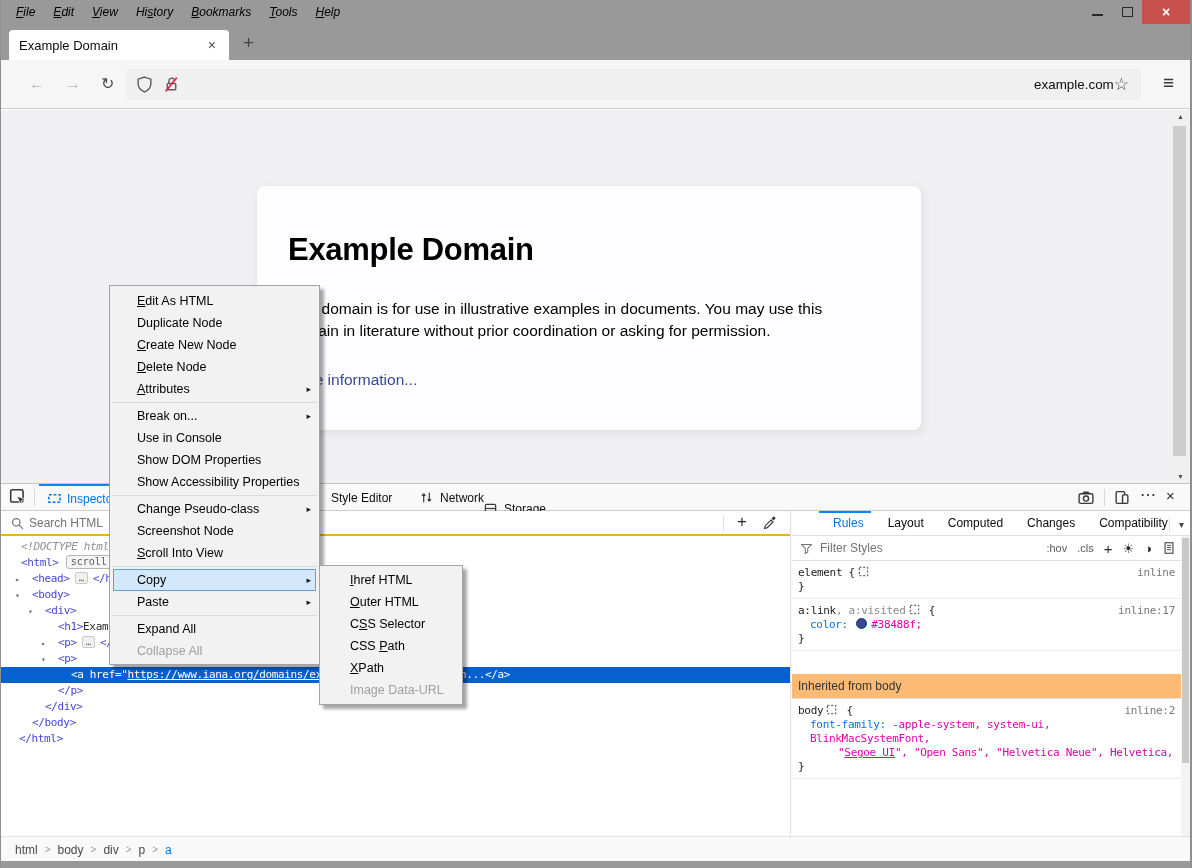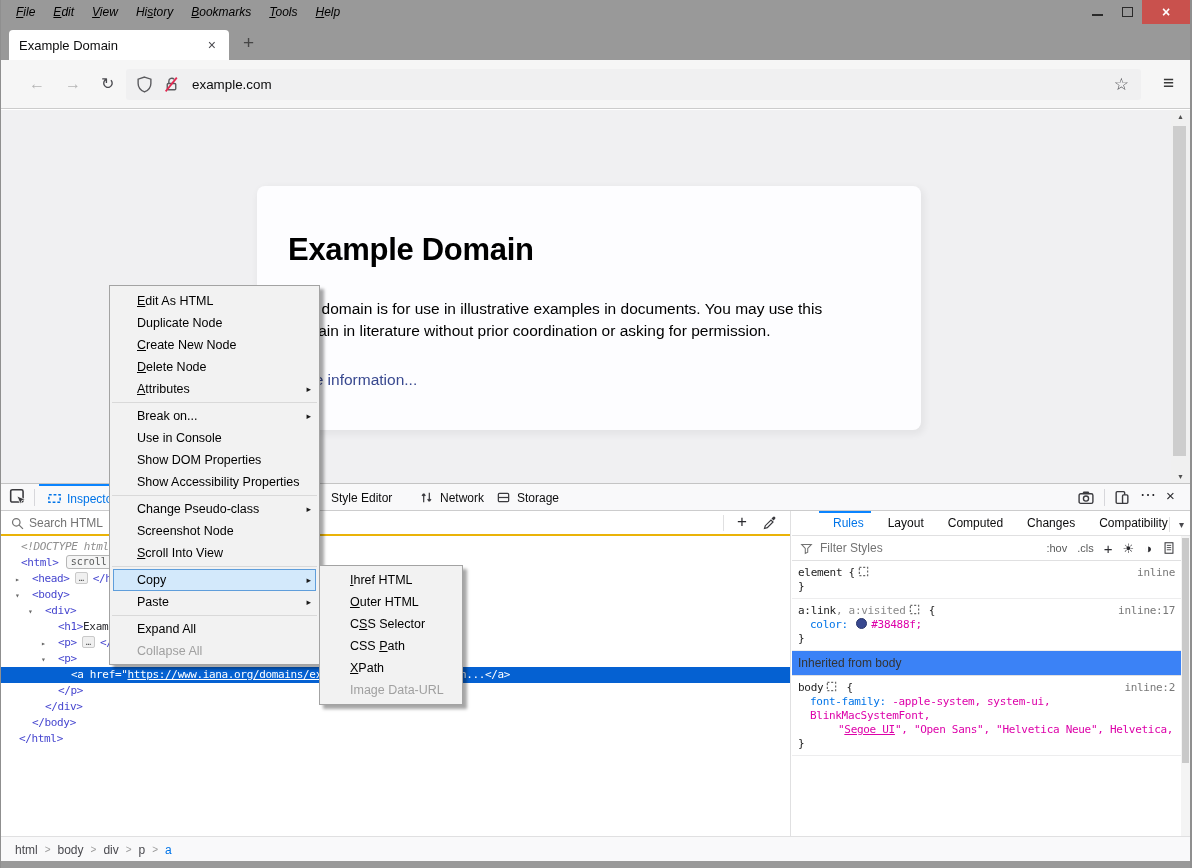--- a/index.html
+++ b/index.html
@@ -25,21 +25,21 @@
   .newtab{position:absolute;left:242px;top:8px;color:#454545;font-size:19px;font-weight:400;}
   
   .navbar{position:absolute;left:0;top:60px;right:0;height:49px;background:#f6f6f6;border-bottom:1px solid #ccc;box-sizing:border-box;}
   .nav-ico{position:absolute;top:14px;font-size:16px;line-height:20px;}
   .back{left:28px;color:#b5b5b5;}
   .fwd{left:64px;color:#b5b5b5;}
   .reload{left:100px;color:#4a4a4f;}
   .urlbar{position:absolute;left:125px;top:9px;width:1015px;height:31px;background:#f0f0f1;border-radius:3px;
     display:flex;align-items:center;box-sizing:border-box;padding:0 10px;}
   .urlbar svg{flex:0 0 auto;}
-  .url-text{font-size:13.4px;color:#0c0c0d;margin-left:12px;flex:1;}
+  .url-text{font-size:13.4px;color:#0c0c0d;margin-left:12px;flex:1;text-align:right;}
   .star{color:#4a4a4f;font-size:17px;margin-right:2px;}
   .hamburger{position:absolute;right:16px;top:12px;color:#3a3a3a;font-size:19px;font-weight:bold;}
   
   .content{position:absolute;left:0;top:110px;right:0;height:373px;background:#f0f0f2;overflow:hidden;}
   .card{position:absolute;left:256px;top:76px;width:664px;height:244px;background:#fdfdff;border-radius:8px;
     box-shadow:2px 3px 7px 2px rgba(0,0,0,0.05);}
   .card-h1{position:absolute;left:31px;top:46px;font-size:31px;font-weight:700;color:#000;letter-spacing:-0.3px;}
   .card-p{position:absolute;left:31px;top:112px;width:578px;font-size:15.5px;line-height:21.5px;color:#000;}
   .card-a{position:absolute;left:31px;top:185px;font-size:15.5px;color:#38488f;text-decoration:none;}
   
@@ -97,22 +97,22 @@
   .rule{position:relative;padding:5px 6px 4px 6px;border-bottom:1px solid #ededee;}
   .loc{position:absolute;right:6px;top:5px;color:#787878;}
   .propline{padding-left:12px;}
   .propname{color:#0074e8;}
   .propval{color:#dd00a9;}
   .unmatched{color:#8a8a8a;}
   .swatch{display:inline-block;width:9px;height:9px;border-radius:50%;background:#38488f;border:1px solid #2a366b;
     vertical-align:-1px;margin:0 4px 0 2px;}
   .expander{color:#6a6a6a;font-size:8px;margin:0 3px;}
   .target-ico{display:inline-block;vertical-align:-1px;margin:0 3px;}
-  .inherited{padding:5px 6px;background:#3b82f6;border-bottom:1px solid #e0e0e1;font-family:"Liberation Sans",sans-serif;
-    font-size:12px;color:#333;letter-spacing:0;}
+  .inherited{padding:5px 6px;background:#fdba74;border-bottom:1px solid #e0e0e1;font-family:"Liberation Sans",sans-serif;
+    font-size:12px;color:#333;letter-spacing:0;margin-top:23px;}
   .ff2{padding-left:40px;}
   .ff3{padding-left:24px;}
   .useg{text-decoration:underline;}
   .rsb{position:absolute;right:0;top:25px;bottom:0;width:9px;background:#f4f4f4;}
   .rsb .thumb{position:absolute;left:1px;right:1px;top:2px;height:225px;background:#c9c9c9;}
   
   .cmenu{position:absolute;left:108px;top:285px;width:211px;background:#f2f2f2;border:1px solid #a3a3a3;
     box-shadow:4px 4px 3px rgba(0,0,0,0.35);z-index:50;padding:4px 0 2px 0;font-size:12.5px;color:#000;box-sizing:border-box;}
   .mi{position:relative;height:22px;line-height:22px;padding-left:27px;padding-right:20px;white-space:nowrap;}
   .mi .arr{position:absolute;right:8px;top:0;font-size:9px;color:#1a1a1a;}
@@ -208,21 +208,21 @@
       <div class="dt-tab" style="left:330px;">
           <span>Style Editor</span>
         </div>
       <div class="dt-tab" style="left:418px;">
         <svg width="15" height="15" viewBox="0 0 16 16">
             <path d="M5 13V4M5 4L3.2 6.3M5 4l1.8 2.3" stroke="#3a3a3e" fill="none" stroke-width="1.3"></path>
             <path d="M11 3v9m0 0l-1.8-2.3M11 12l1.8-2.3" stroke="#3a3a3e" fill="none" stroke-width="1.3"></path>
           </svg>
         <span>Network</span>
       </div>
-      <div class="dt-tab" style="left:495px;">
+      <div class="dt-tab" style="left:482px;margin-top:11px;">
         <svg width="15" height="15" viewBox="0 0 16 16">
             <rect x="2.5" y="3.5" width="11" height="9" rx="1.2" fill="none" stroke="#3a3a3e" stroke-width="1.3"></rect>
             <line x1="2.5" y1="8" x2="13.5" y2="8" stroke="#3a3a3e" stroke-width="1.3"></line>
           </svg>
         <span>Storage</span>
       </div>
       <svg class="dt-right-ico" style="left:1076px;" width="18" height="17" viewBox="0 0 16 16">
           <rect x="1.5" y="4.5" width="13" height="9" rx="1.5" fill="none" stroke="#3a3a3e" stroke-width="1.3"></rect>
           <circle cx="8" cy="9" r="2.4" fill="none" stroke="#3a3a3e" stroke-width="1.3"></circle>
           <path d="M5 4.5L6 3h4l1 1.5" fill="none" stroke="#3a3a3e" stroke-width="1.3"></path>

